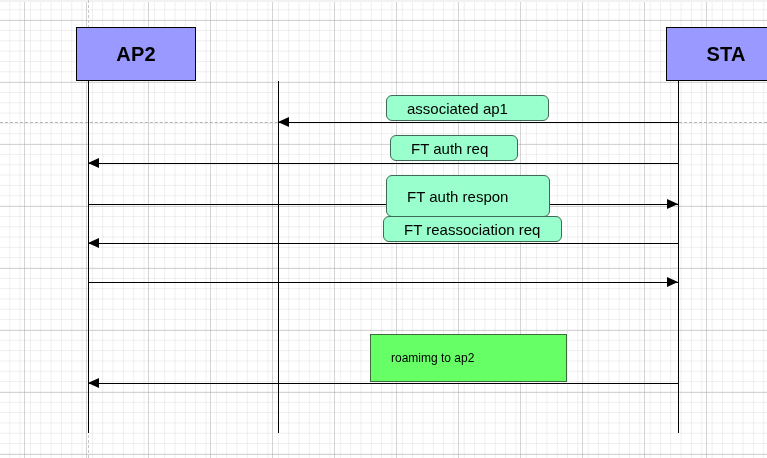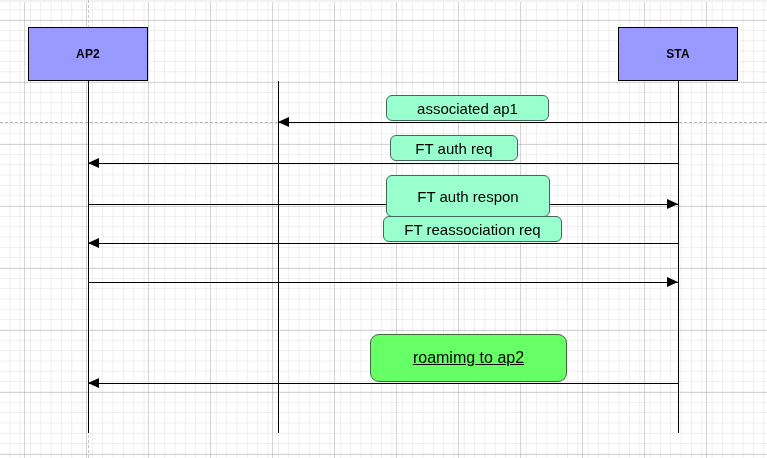--- a/index.html
+++ b/index.html
@@ -57,24 +57,25 @@
   }
 
   
   .actor {
     position: absolute;
     box-sizing: border-box;
     border: 1.6px solid #000000;
     display: flex;
     align-items: center;
     justify-content: center;
-    font-size: 12px;
+    font-size: 20px;
     font-weight: bold;
     color: #000000;
     letter-spacing: 0.2px;
+    margin-left: 48px;
   }
 
   
   .lifeline {
     position: absolute;
     width: 0;
     border-left: 1.6px solid #000000;
   }
 
   
@@ -101,30 +102,28 @@
   .msg-label {
     position: absolute;
     box-sizing: border-box;
     border: 1.2px solid #3d6b55;
     border-radius: 6px;
     background: #99ffcc;
     color: #000000;
     font-size: 15px;
     display: flex;
     align-items: center;
-    justify-content: center;
     white-space: nowrap;
     padding: 0 20px;
   }
   .msg-label.note {
     background: #66ff66;
     border: 1.2px solid #3d6b3d;
-    border-radius: 9px;
-    font-size: 16px;
-    text-decoration: underline;
+    border-radius: 0;
+    font-size: 12px;
   }
 </style>
 </head>
 <body>
 
 <div id="canvas">
 
   <div class="top-edge"></div>
 
   <div class="guide-h" style="top:122px;"></div>

